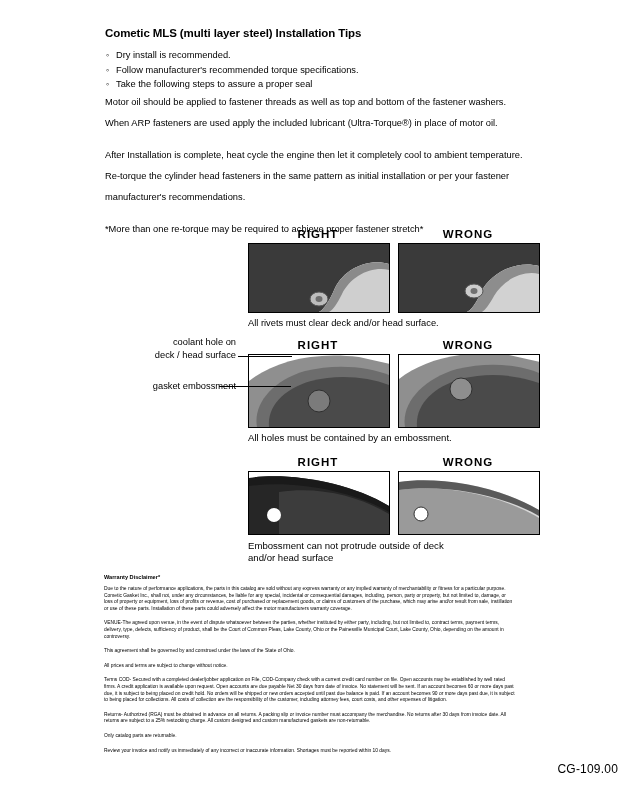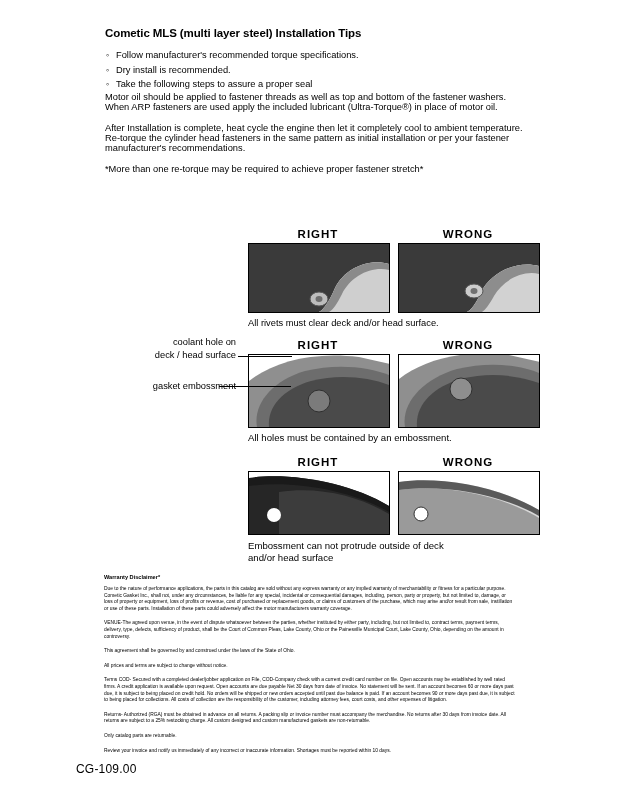--- a/index.html
+++ b/index.html
@@ -69,21 +69,21 @@
     top: 0;
     font-size: 9px;
   }
   h2.subhead {
     font-size: 11.5px;
     font-weight: bold;
     margin: 17px 0 7px 0;
   }
   p.body {
     font-size: 9.3px;
-    line-height: 10px;
+    line-height: 21px;
     margin: 0 0 11px 0;
   }
   p.body.tight { margin-bottom: 0; }
 
   
   .figures {
     position: absolute;
     left: 248px;
     top: 228px;
     width: 290px;
@@ -152,37 +152,37 @@
     font-size: 4.9px;
     line-height: 6.6px;
     margin: 0 0 8px 0;
     text-align: left;
   }
   .docnum {
     position: absolute;
     left: 0;
     top: 762px;
     width: 618px;
-    text-align: left;
+    text-align: right;
     font-size: 12px;
     letter-spacing: 0.2px;
   }
   .docnum span { margin-left: 76px; }
 </style>
 </head>
 <body>
 
 <div class="page">
 
   <div class="content">
     <h1 class="title">Cometic MLS (multi layer steel) Installation Tips</h1>
 
     <ul class="bullets">
+      <li>Dry install is recommended.</li>
       <li>Follow manufacturer's recommended torque specifications.</li>
-      <li>Dry install is recommended.</li>
       <li>Take the following steps to assure a proper seal</li>
     </ul>
 
     <p class="body">Motor oil should be applied to fastener threads as well as top and bottom of the fastener washers. When ARP fasteners are used apply the included lubricant (Ultra-Torque®) in place of motor oil.</p>
     <p class="body">After Installation is complete, heat cycle the engine then let it completely cool to ambient temperature. Re-torque the cylinder head fasteners in the same pattern as initial installation or per your fastener manufacturer's recommendations.</p>
     <p class="body tight">*More than one re-torque may be required to achieve proper fastener stretch*</p>
   </div>
 
   <div class="figures">
 

